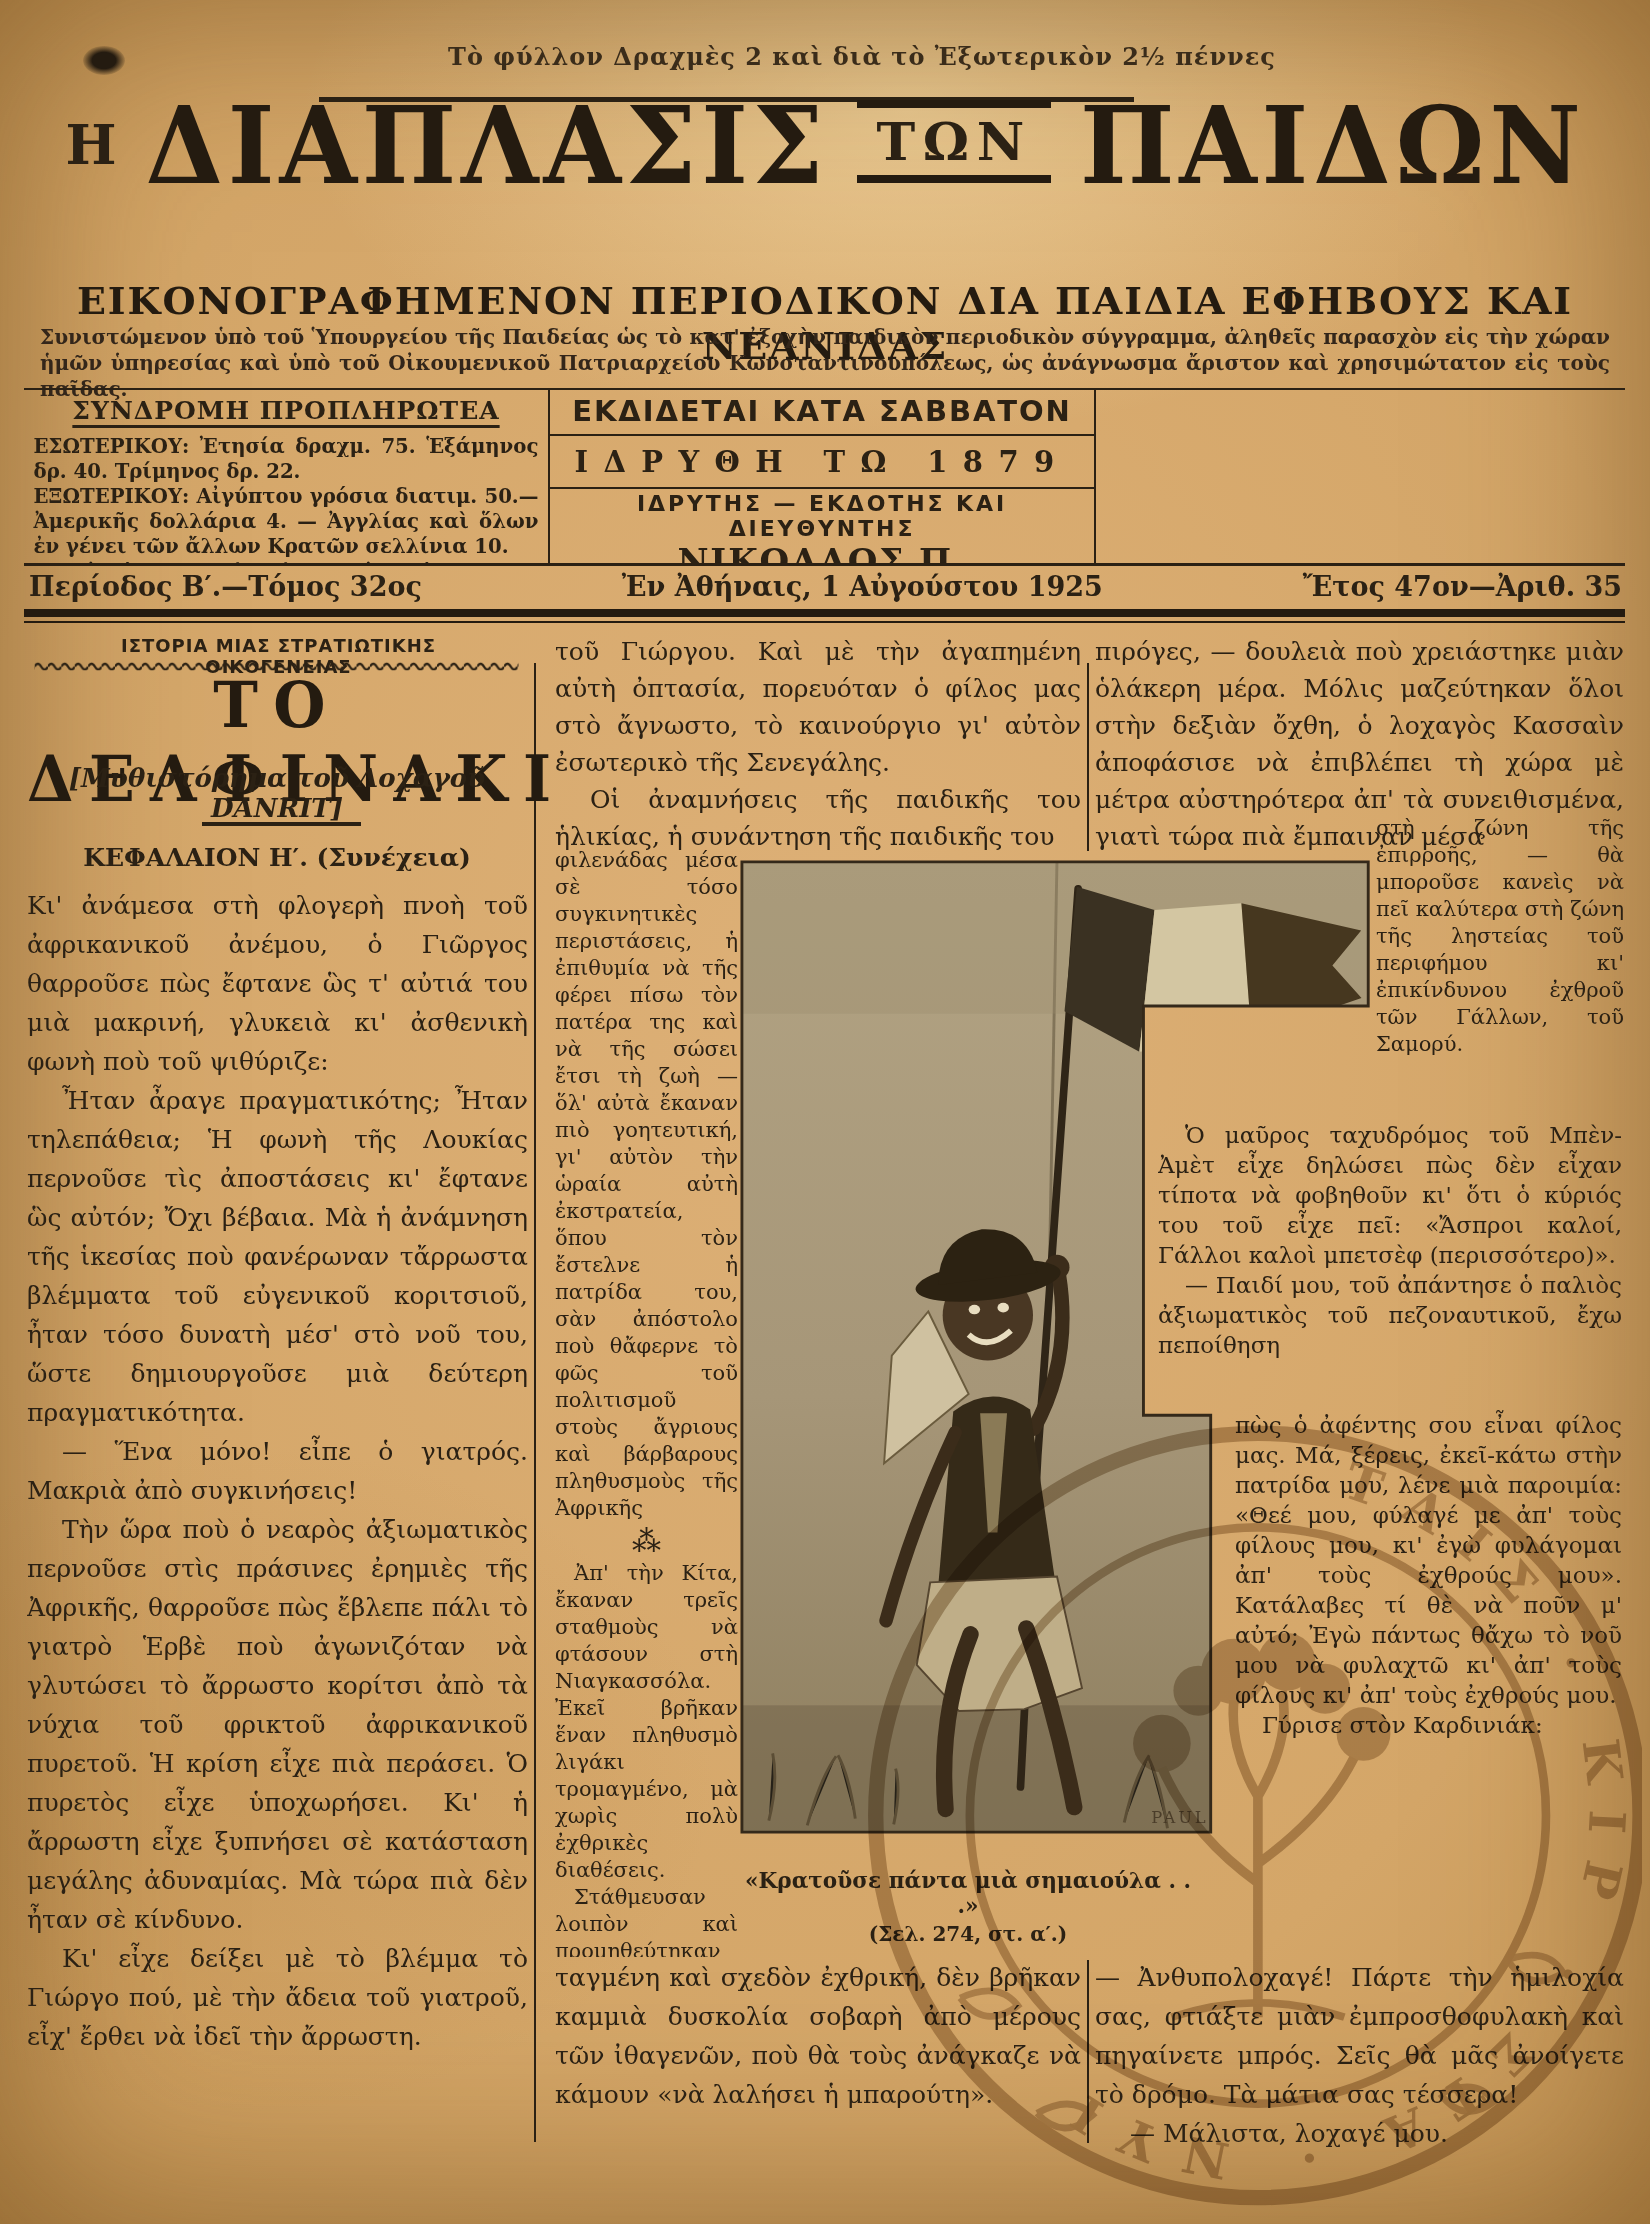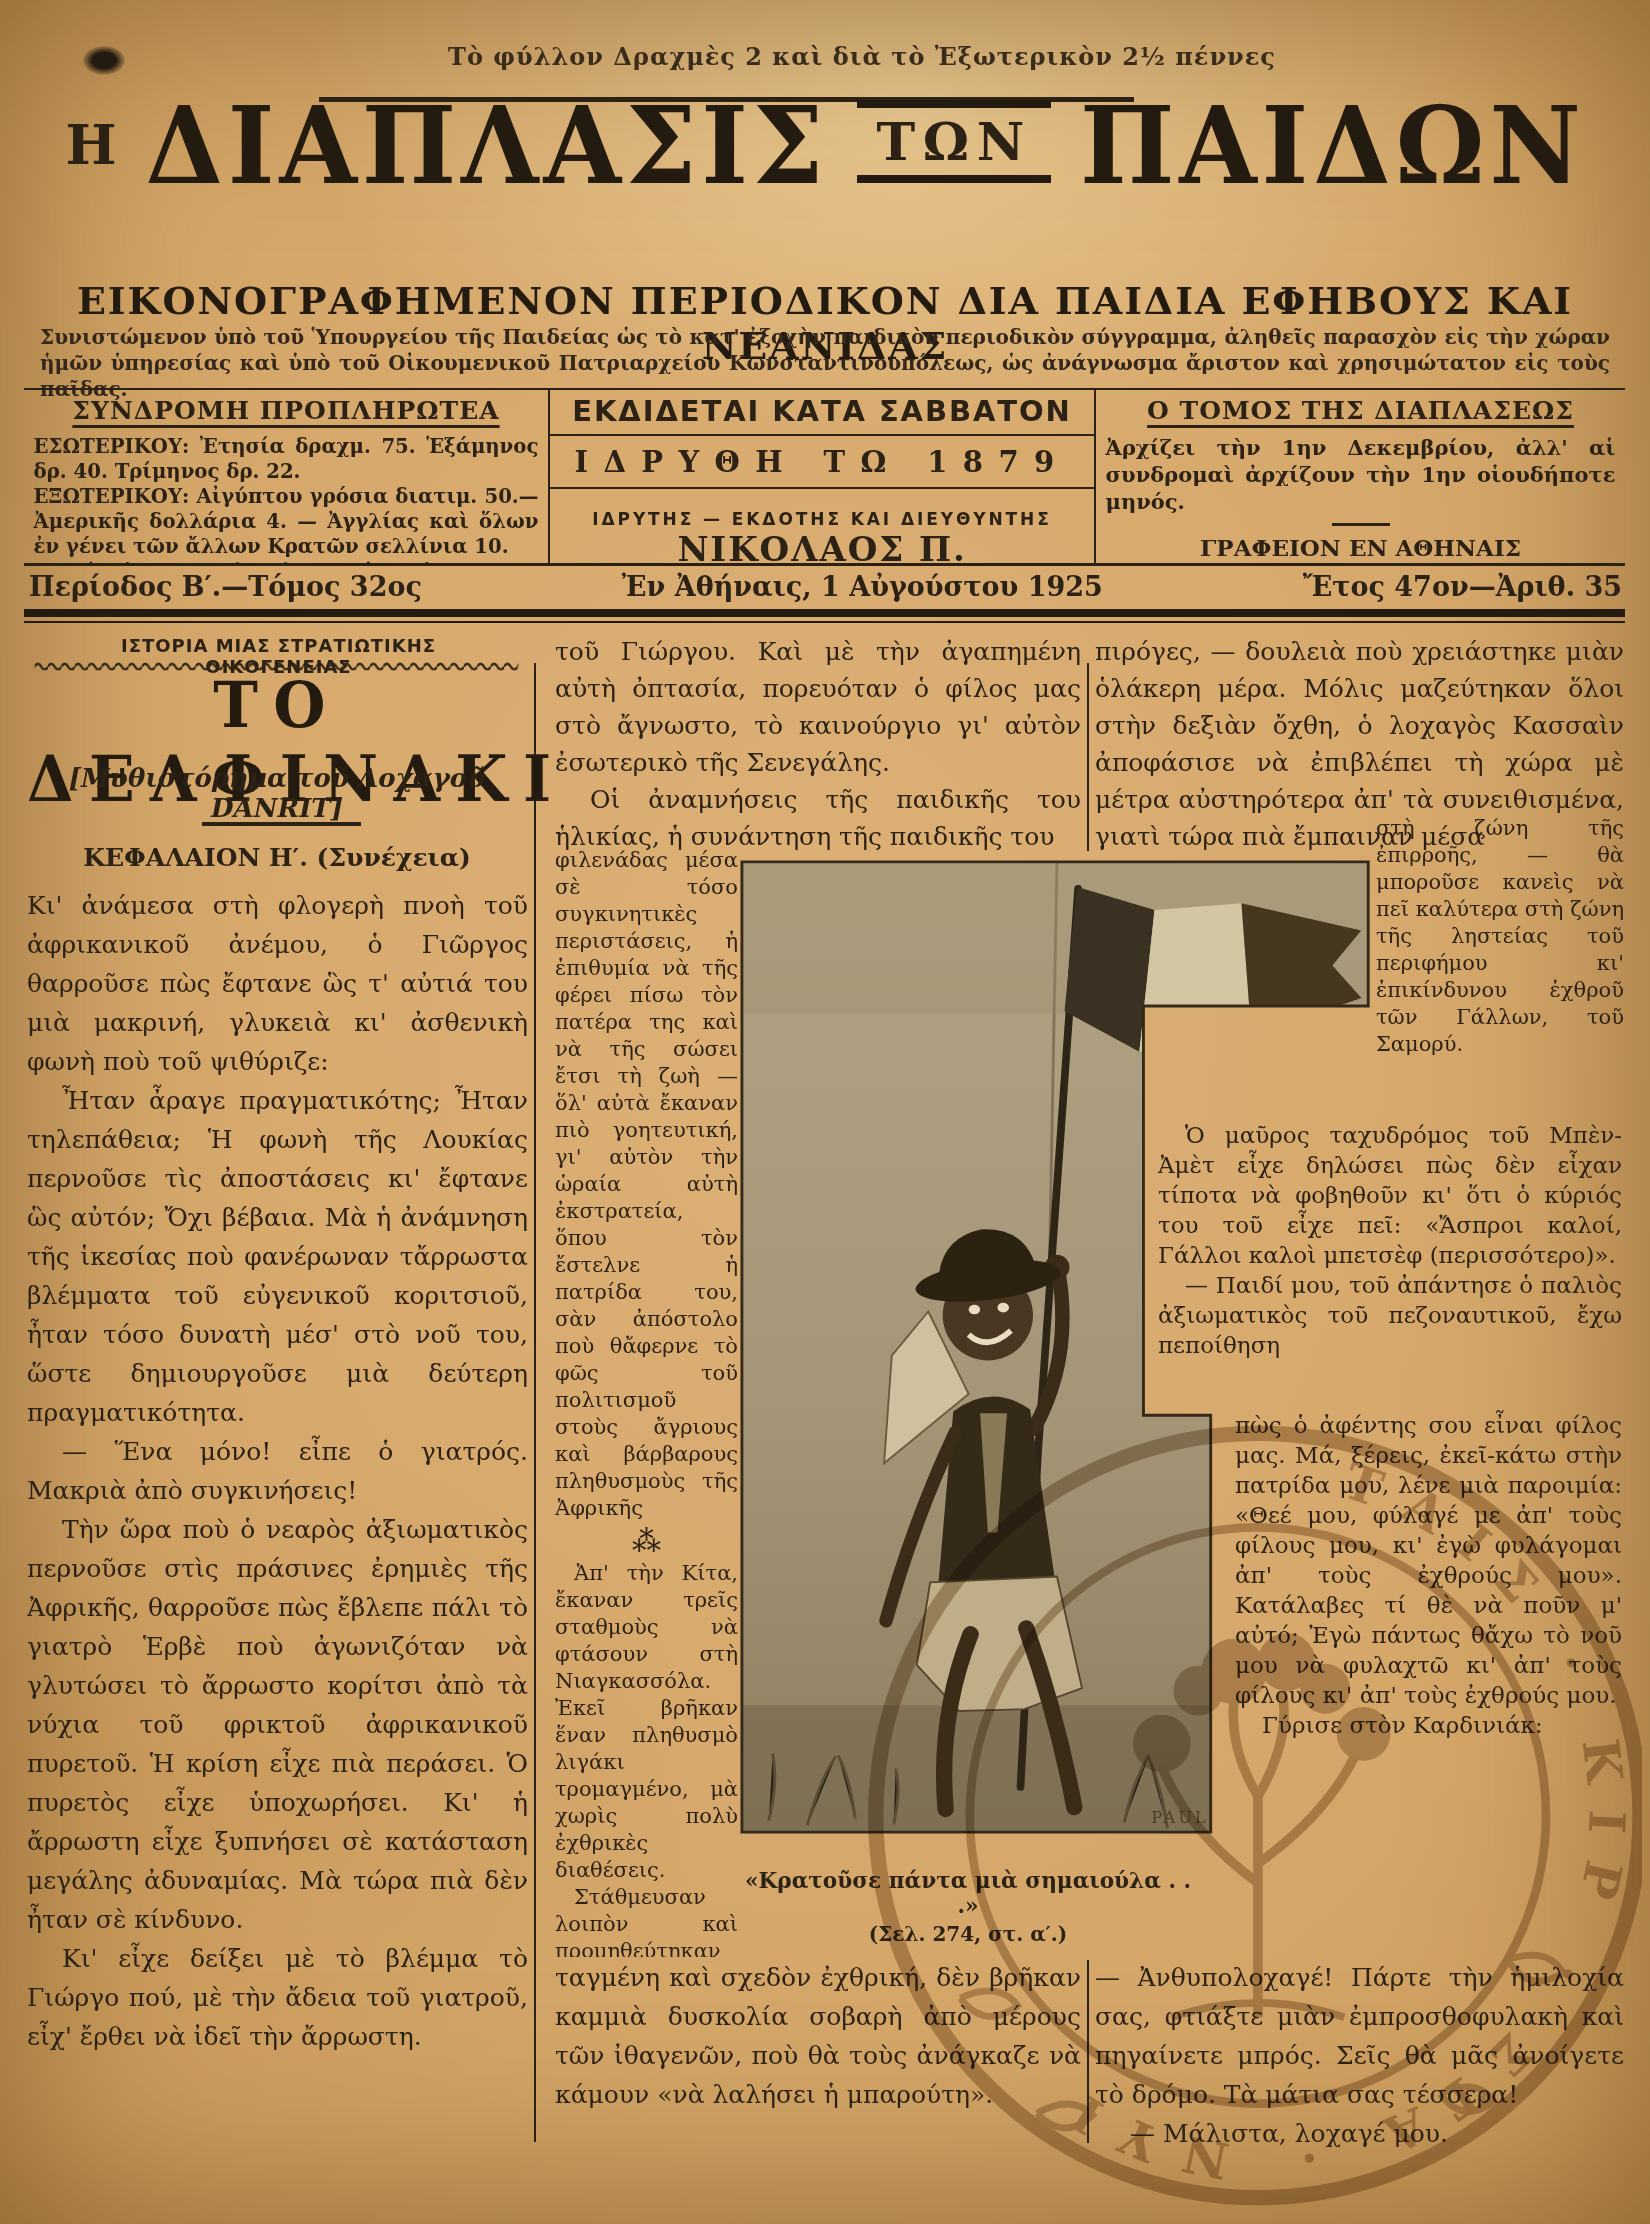--- a/index.html
+++ b/index.html
@@ -29,21 +29,21 @@
   .boxes{left:24px;top:388px;width:1601px;height:173px;display:grid;grid-template-columns:524px 548px 529px;
          border-top:2.9px solid #2b2114;border-bottom:3.8px solid #2b2114;}
   .boxcell{padding:5.8px 9.6px 0 9.6px;overflow:hidden;}
   .boxcell.mid{border-left:2.9px solid #2b2114;border-right:2.9px solid #2b2114;padding:0;}
   .bx-title{font-size:25px;font-weight:bold;text-align:center;letter-spacing:1px;}
   .underl{text-decoration:underline;text-decoration-thickness:2.9px;text-underline-offset:5.8px;}
   .bx-small{font-size:19.7px;line-height:25px;font-weight:bold;text-align:justify;margin-top:9.6px;}
   .bx-last{font-size:19.7px;font-weight:bold;text-align:center;margin-top:1.9px;}
   .mid-row1{font-size:29px;font-weight:bold;text-align:center;letter-spacing:1.9px;padding:3.8px 0 5.8px 0;border-bottom:2.9px solid #2b2114;font-family:"DejaVu Sans","Liberation Sans",sans-serif;}
   .mid-row2{font-size:29px;font-weight:bold;text-align:center;letter-spacing:15.4px;padding:9.6px 0 7.7px 0;border-bottom:2.9px solid #2b2114;}
-  .mid-row3{font-size:17px;font-weight:bold;text-align:center;letter-spacing:2.9px;padding-top:20px;font-family:"DejaVu Sans","Liberation Sans",sans-serif;}
+  .mid-row3{font-size:22px;font-weight:bold;text-align:center;letter-spacing:2.9px;padding-top:2px;font-family:"DejaVu Sans","Liberation Sans",sans-serif;}
   .mid-row4{font-size:34px;font-weight:bold;text-align:center;letter-spacing:1.9px;}
   .bx-office{font-size:23px;font-weight:bold;text-align:center;margin-top:7.7px;}
   .minirule{width:58px;height:2.9px;margin:7.7px auto 0 auto;}
   .dateline{left:29px;top:571px;width:1593px;display:flex;justify-content:space-between;font-size:27px;font-weight:bold;}
   .double-rule{left:24px;top:609px;width:1601px;height:3.8px;border-top:8.6px solid #241b10;border-bottom:2.9px solid #241b10;}
   
   .vsep{width:1.9px;background:#2b2114;}
   
   .kicker{left:46px;top:635px;width:465px;font-size:18px;font-weight:bold;letter-spacing:1px;text-align:center;font-family:"DejaVu Sans","Liberation Sans",sans-serif;}
   .wavy{left:34px;top:659px;}
@@ -100,27 +100,20 @@
       <div class="bx-small">ΕΣΩΤΕΡΙΚΟΥ: Ἐτησία δραχμ. 75. Ἑξάμηνος δρ. 40. Τρίμηνος δρ. 22.</div>
       <div class="bx-small" style="margin-top:0">ΕΞΩΤΕΡΙΚΟΥ: Αἰγύπτου γρόσια διατιμ. 50.— Ἀμερικῆς δολλάρια 4. — Ἀγγλίας καὶ ὅλων ἐν γένει τῶν ἄλλων Κρατῶν σελλίνια 10.</div>
       <div class="bx-last">Ἑξάμηνοι καὶ Τρίμηνοι ἀναλόγως.</div>
     </div>
     <div class="boxcell mid">
       <div class="mid-row1">ΕΚΔΙΔΕΤΑΙ ΚΑΤΑ ΣΑΒΒΑΤΟΝ</div>
       <div class="mid-row2">ΙΔΡΥΘΗ ΤΩ 1879</div>
       <div class="mid-row3">ΙΔΡΥΤΗΣ — ΕΚΔΟΤΗΣ ΚΑΙ ΔΙΕΥΘΥΝΤΗΣ</div>
       <div class="mid-row4">ΝΙΚΟΛΑΟΣ Π. ΠΑΠΑΔΟΠΟΥΛΟΣ</div>
     </div>
-    <div class="boxcell">
-      <div class="bx-title"><span class="underl">Ο ΤΟΜΟΣ ΤΗΣ ΔΙΑΠΛΑΣΕΩΣ</span></div>
-      <div class="bx-small" style="font-size:21px;line-height:27px">Ἀρχίζει τὴν 1ην Δεκεμβρίου, ἀλλ' αἱ συνδρομαὶ ἀρχίζουν τὴν 1ην οἱουδήποτε μηνός.</div>
-      <div class="minirule ink"></div>
-      <div class="bx-office">ΓΡΑΦΕΙΟΝ ΕΝ ΑΘΗΝΑΙΣ</div>
-
-    </div>
   </div>
 
   <div class="abs dateline">
     <span>Περίοδος Β′.—Τόμος 32ος</span>
     <span>Ἐν Ἀθήναις, 1 Αὐγούστου 1925</span>
     <span>Ἔτος 47ον—Ἀριθ. 35</span>
   </div>
   <div class="abs double-rule"></div>
 
   <div class="abs vsep" style="left:534px;top:663px;height:1479px;"></div>

